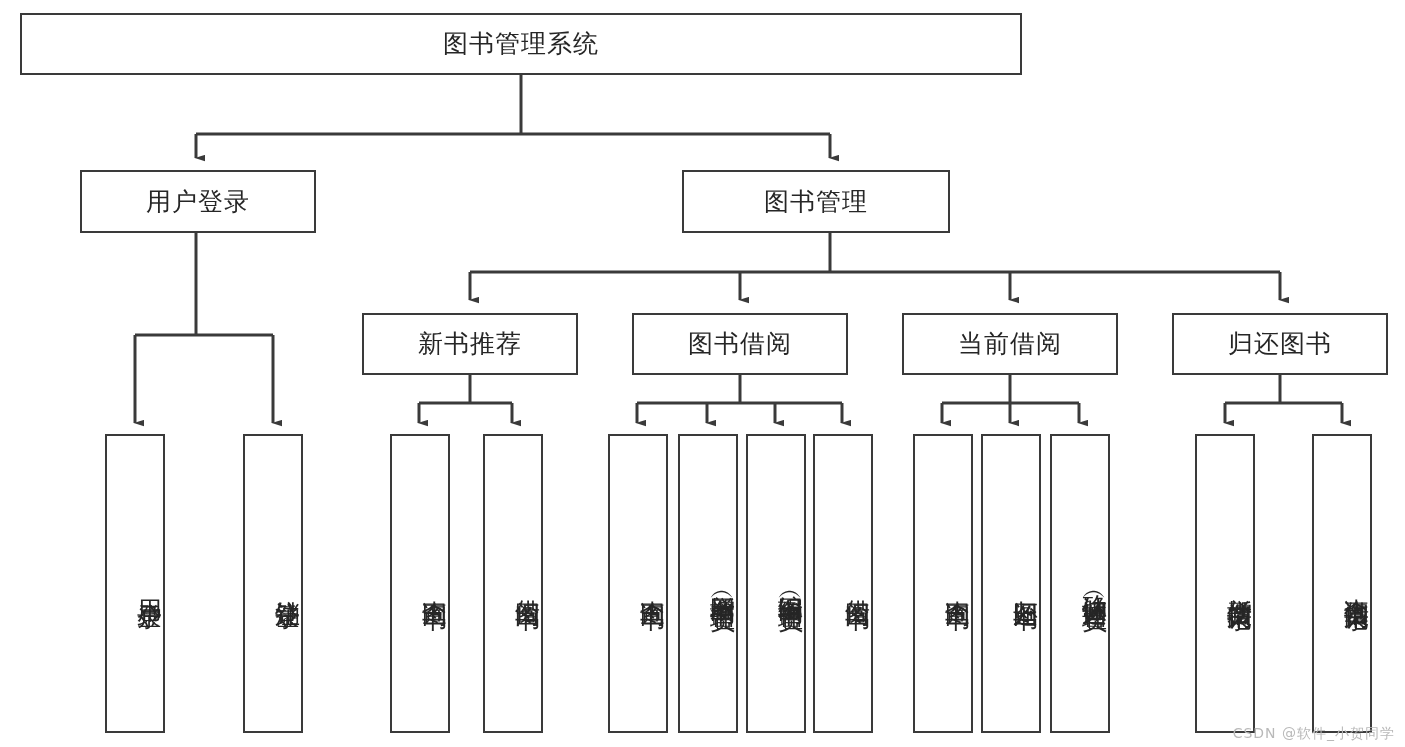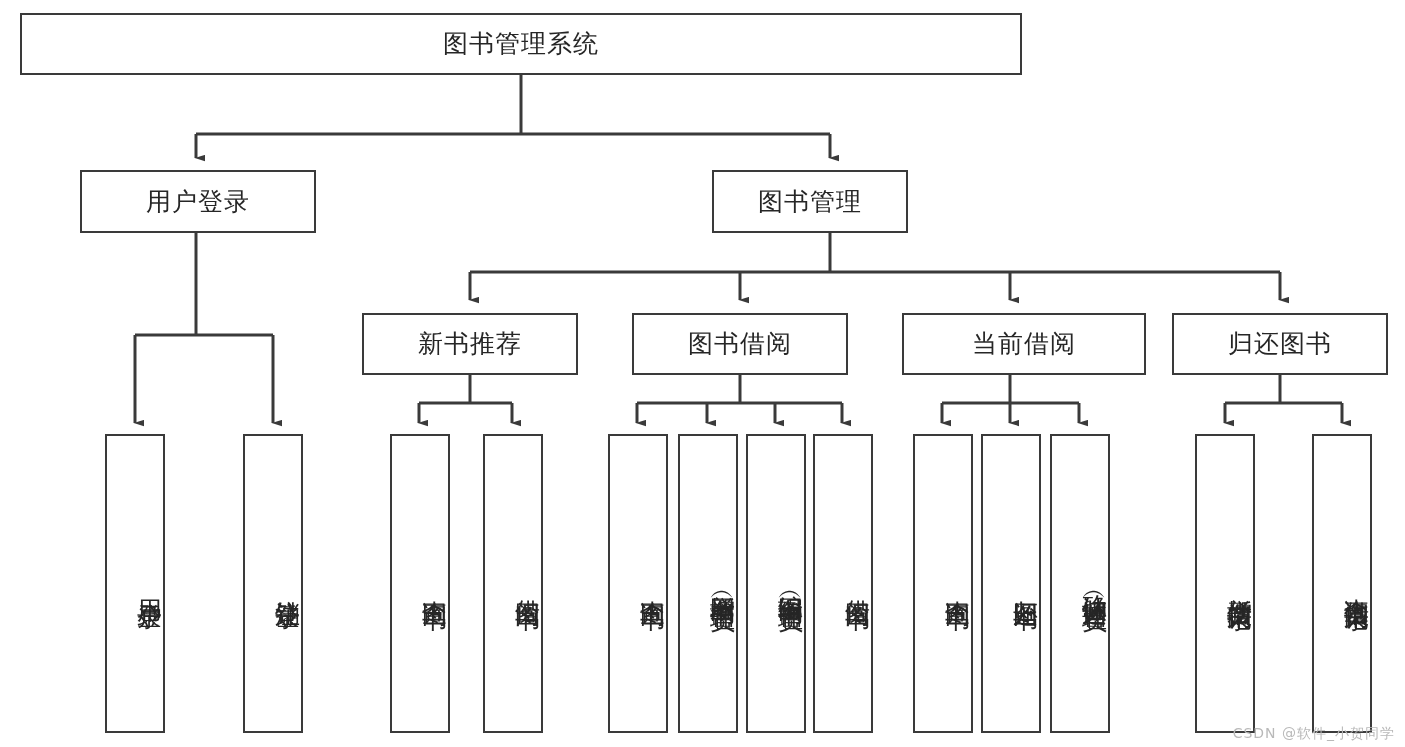--- a/index.html
+++ b/index.html
@@ -114,25 +114,25 @@
       <path d="M 1280 375 L 1280 403"></path>
       <path d="M 1225 403 L 1342 403"></path>
       <path d="M 1225 403 L 1225 423" marker-end="url(#arrow)"></path>
       <path d="M 1342 403 L 1342 423" marker-end="url(#arrow)"></path>
     </g>
   </svg>
 
   <div class="node horizontal" style="left:20px;top:13px;width:1002px;height:62px;">图书管理系统</div>
 
   <div class="node horizontal" style="left:80px;top:170px;width:236px;height:63px;">用户登录</div>
-  <div class="node horizontal" style="left:712px;top:170px;width:196px;height:63px;">图书管理</div>
+  <div class="node horizontal" style="left:682px;top:170px;width:268px;height:63px;">图书管理</div>
 
   <div class="node horizontal" style="left:362px;top:313px;width:216px;height:62px;">新书推荐</div>
   <div class="node horizontal" style="left:632px;top:313px;width:216px;height:62px;">图书借阅</div>
-  <div class="node horizontal" style="left:902px;top:313px;width:244px;height:62px;">当前借阅</div>
+  <div class="node horizontal" style="left:902px;top:313px;width:216px;height:62px;">当前借阅</div>
   <div class="node horizontal" style="left:1172px;top:313px;width:216px;height:62px;">归还图书</div>
 
   <div class="node vertical" style="left:105px;top:434px;width:60px;height:299px;">
     <span class="vlabel">用户登录</span>
   </div>
   <div class="node vertical" style="left:243px;top:434px;width:60px;height:299px;">
     <span class="vlabel">注销登录</span>
   </div>
 
   <div class="node vertical" style="left:390px;top:434px;width:60px;height:299px;">

